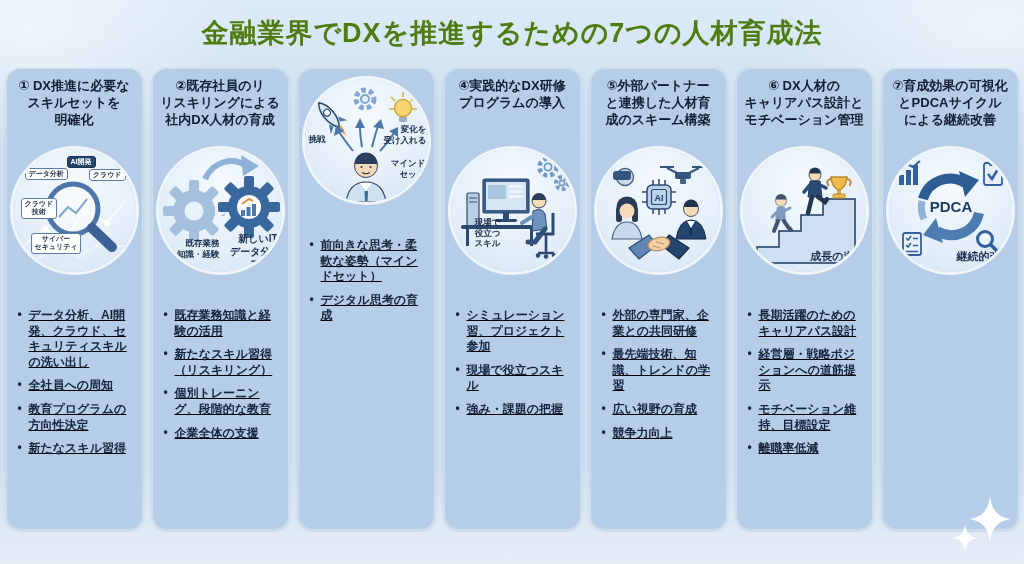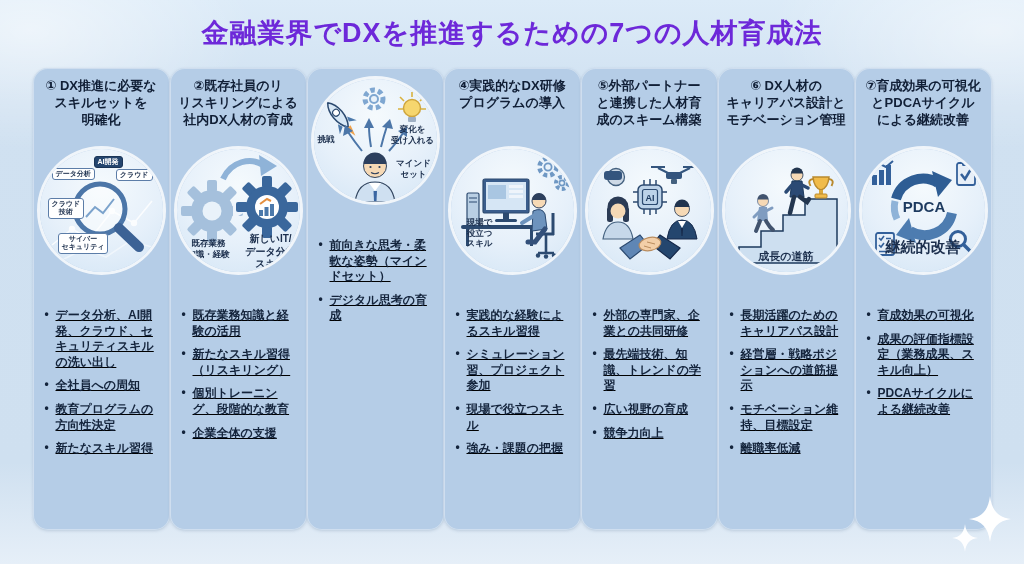--- a/index.html
+++ b/index.html
@@ -6,23 +6,23 @@
   body{
     width:1024px;height:564px;overflow:hidden;position:relative;
     font-family:"Liberation Sans","DejaVu Sans",sans-serif;
     background:
       radial-gradient(ellipse 320px 170px at 30px 30px, rgba(255,255,255,.55), rgba(255,255,255,0) 70%),
       radial-gradient(ellipse 320px 170px at 994px 30px, rgba(255,255,255,.5), rgba(255,255,255,0) 70%),
       linear-gradient(180deg,#dcebf8 0%,#d0e1f1 18%,#cfe0f0 82%,#e6eff8 100%);
   }
   .page-title{
     margin:0;padding-top:15px;text-align:center;
-    font-size:27px;font-weight:800;letter-spacing:1px;color:#6d28d9;
-  }
-  .columns{display:flex;justify-content:center;gap:0;margin-top:17px;}
+    font-size:27px;font-weight:800;letter-spacing:1px;color:#4d7c0f;
+  }
+  .columns{display:flex;justify-content:center;gap:9px;margin-top:17px;}
   .card{
     width:137px;height:462px;box-sizing:border-box;flex:none;
     background:#b5cde7;border-radius:15px;padding:9px 6px 8px;
     box-shadow:inset 0 0 0 1px rgba(255,255,255,.35), 0 1px 3px rgba(90,120,150,.25);
   }
   .card-title{
     margin:0;height:70px;text-align:center;white-space:pre-line;
     font-size:13px;line-height:1.32;font-weight:bold;color:#111f36;
   }
   .circle{
@@ -33,21 +33,21 @@
   }
   .circle svg{position:absolute;left:0;top:0;}
   .chip{
     position:absolute;z-index:2;background:#fff;border:1px solid #5c7da8;border-radius:3px;
     font-size:7px;font-weight:bold;color:#1c2f4d;padding:1px 3px;line-height:1.2;
     white-space:pre-line;text-align:center;
   }
   .chip.dark{background:#24456e;color:#fff;border-color:#1b3557;}
   .ilabel{
     position:absolute;z-index:2;font-size:8.5px;font-weight:bold;color:#1c2f4d;
-    white-space:pre-line;text-align:center;line-height:1.25;
+    white-space:pre-line;text-align:right;line-height:1.25;
   }
   .bullets{list-style:none;margin:36px 0 0;padding:0 1px 0 5px;text-decoration:underline;}
   .bullets li{
     position:relative;padding-left:12px;margin-bottom:8px;
     font-size:12px;font-weight:bold;line-height:1.3;color:#14243c;
   }
   .bullets li::before{content:"\2022";position:absolute;left:1px;top:-1px;}
   .sparkle{position:absolute;right:12px;bottom:10px;}
 </style>
 </head>
@@ -253,21 +253,20 @@
           <path d="M94,80 L84,93 L77,93" fill="none" stroke="#33507a" stroke-width="5" stroke-linecap="round"></path>
           <circle cx="88" cy="52" r="7" fill="#f6d9b5" stroke="#2c3f5d" stroke-width="1"></circle>
           <path d="M81,51 a7,7 0 0 1 14,0 Z" fill="#2c3f5d"></path>
         </g>
       </svg>
       <span class="ilabel" style="left:8px;top:68px;width:42px">現場で
 役立つ
 スキル</span>
     </div>
     <ul class="bullets">
-      <li>実践的な経験によるスキル習得</li>
       <li>シミュレーション習、プロジェクト参加</li>
       <li>現場で役立つスキル</li>
       <li>強み・課題の把握</li>
     </ul>
   </article>
 
   <article class="card">
     <h2 class="card-title">⑤外部パートナー
 と連携した人材育
 成のスキーム構築</h2>
@@ -405,27 +404,22 @@
           <path d="M3,5 l2,2 l3,-4 M3,12 l2,2 l3,-4" fill="none" stroke="#33609a" stroke-width="1.6"></path>
           <line x1="10" y1="5.5" x2="15" y2="5.5" stroke="#33609a" stroke-width="1.6"></line>
           <line x1="10" y1="12.5" x2="15" y2="12.5" stroke="#33609a" stroke-width="1.6"></line>
           <line x1="3" y1="18.5" x2="15" y2="18.5" stroke="#33609a" stroke-width="1.6"></line>
         </g>
         <g transform="translate(88,82)">
           <circle cx="8" cy="8" r="7.5" fill="#eef4fb" stroke="#33609a" stroke-width="3"></circle>
           <line x1="13.5" y1="13.5" x2="21" y2="21" stroke="#33609a" stroke-width="3.5" stroke-linecap="round"></line>
         </g>
       </svg>
-      <span class="ilabel" style="left:0;top:89px;width:100%;font-size:15px">継続的改善</span>
-    </div>
-    <ul class="bullets">
-      <li>育成効果の可視化</li>
-      <li>成果の評価指標設定（業務成果、スキル向上）</li>
-      <li>PDCAサイクルによる継続改善</li>
-    </ul>
+      <span class="ilabel" style="left:0;top:101px;width:100%;font-size:11px">継続的改善</span>
+    </div>
   </article>
 
 </div>
 
 <svg class="sparkle" width="62" height="66" viewBox="0 0 62 66">
   <path d="M40 8 C42 23 48 29 61 31 C48 33 42 39 40 54 C38 39 32 33 19 31 C32 29 38 23 40 8 Z" fill="#ffffff"></path>
   <path d="M15 36 C16 45 20 49 28 50 C20 51 16 55 15 64 C14 55 10 51 2 50 C10 49 14 45 15 36 Z" fill="#ffffff" opacity="0.95"></path>
 </svg>
 
 </body></html>

